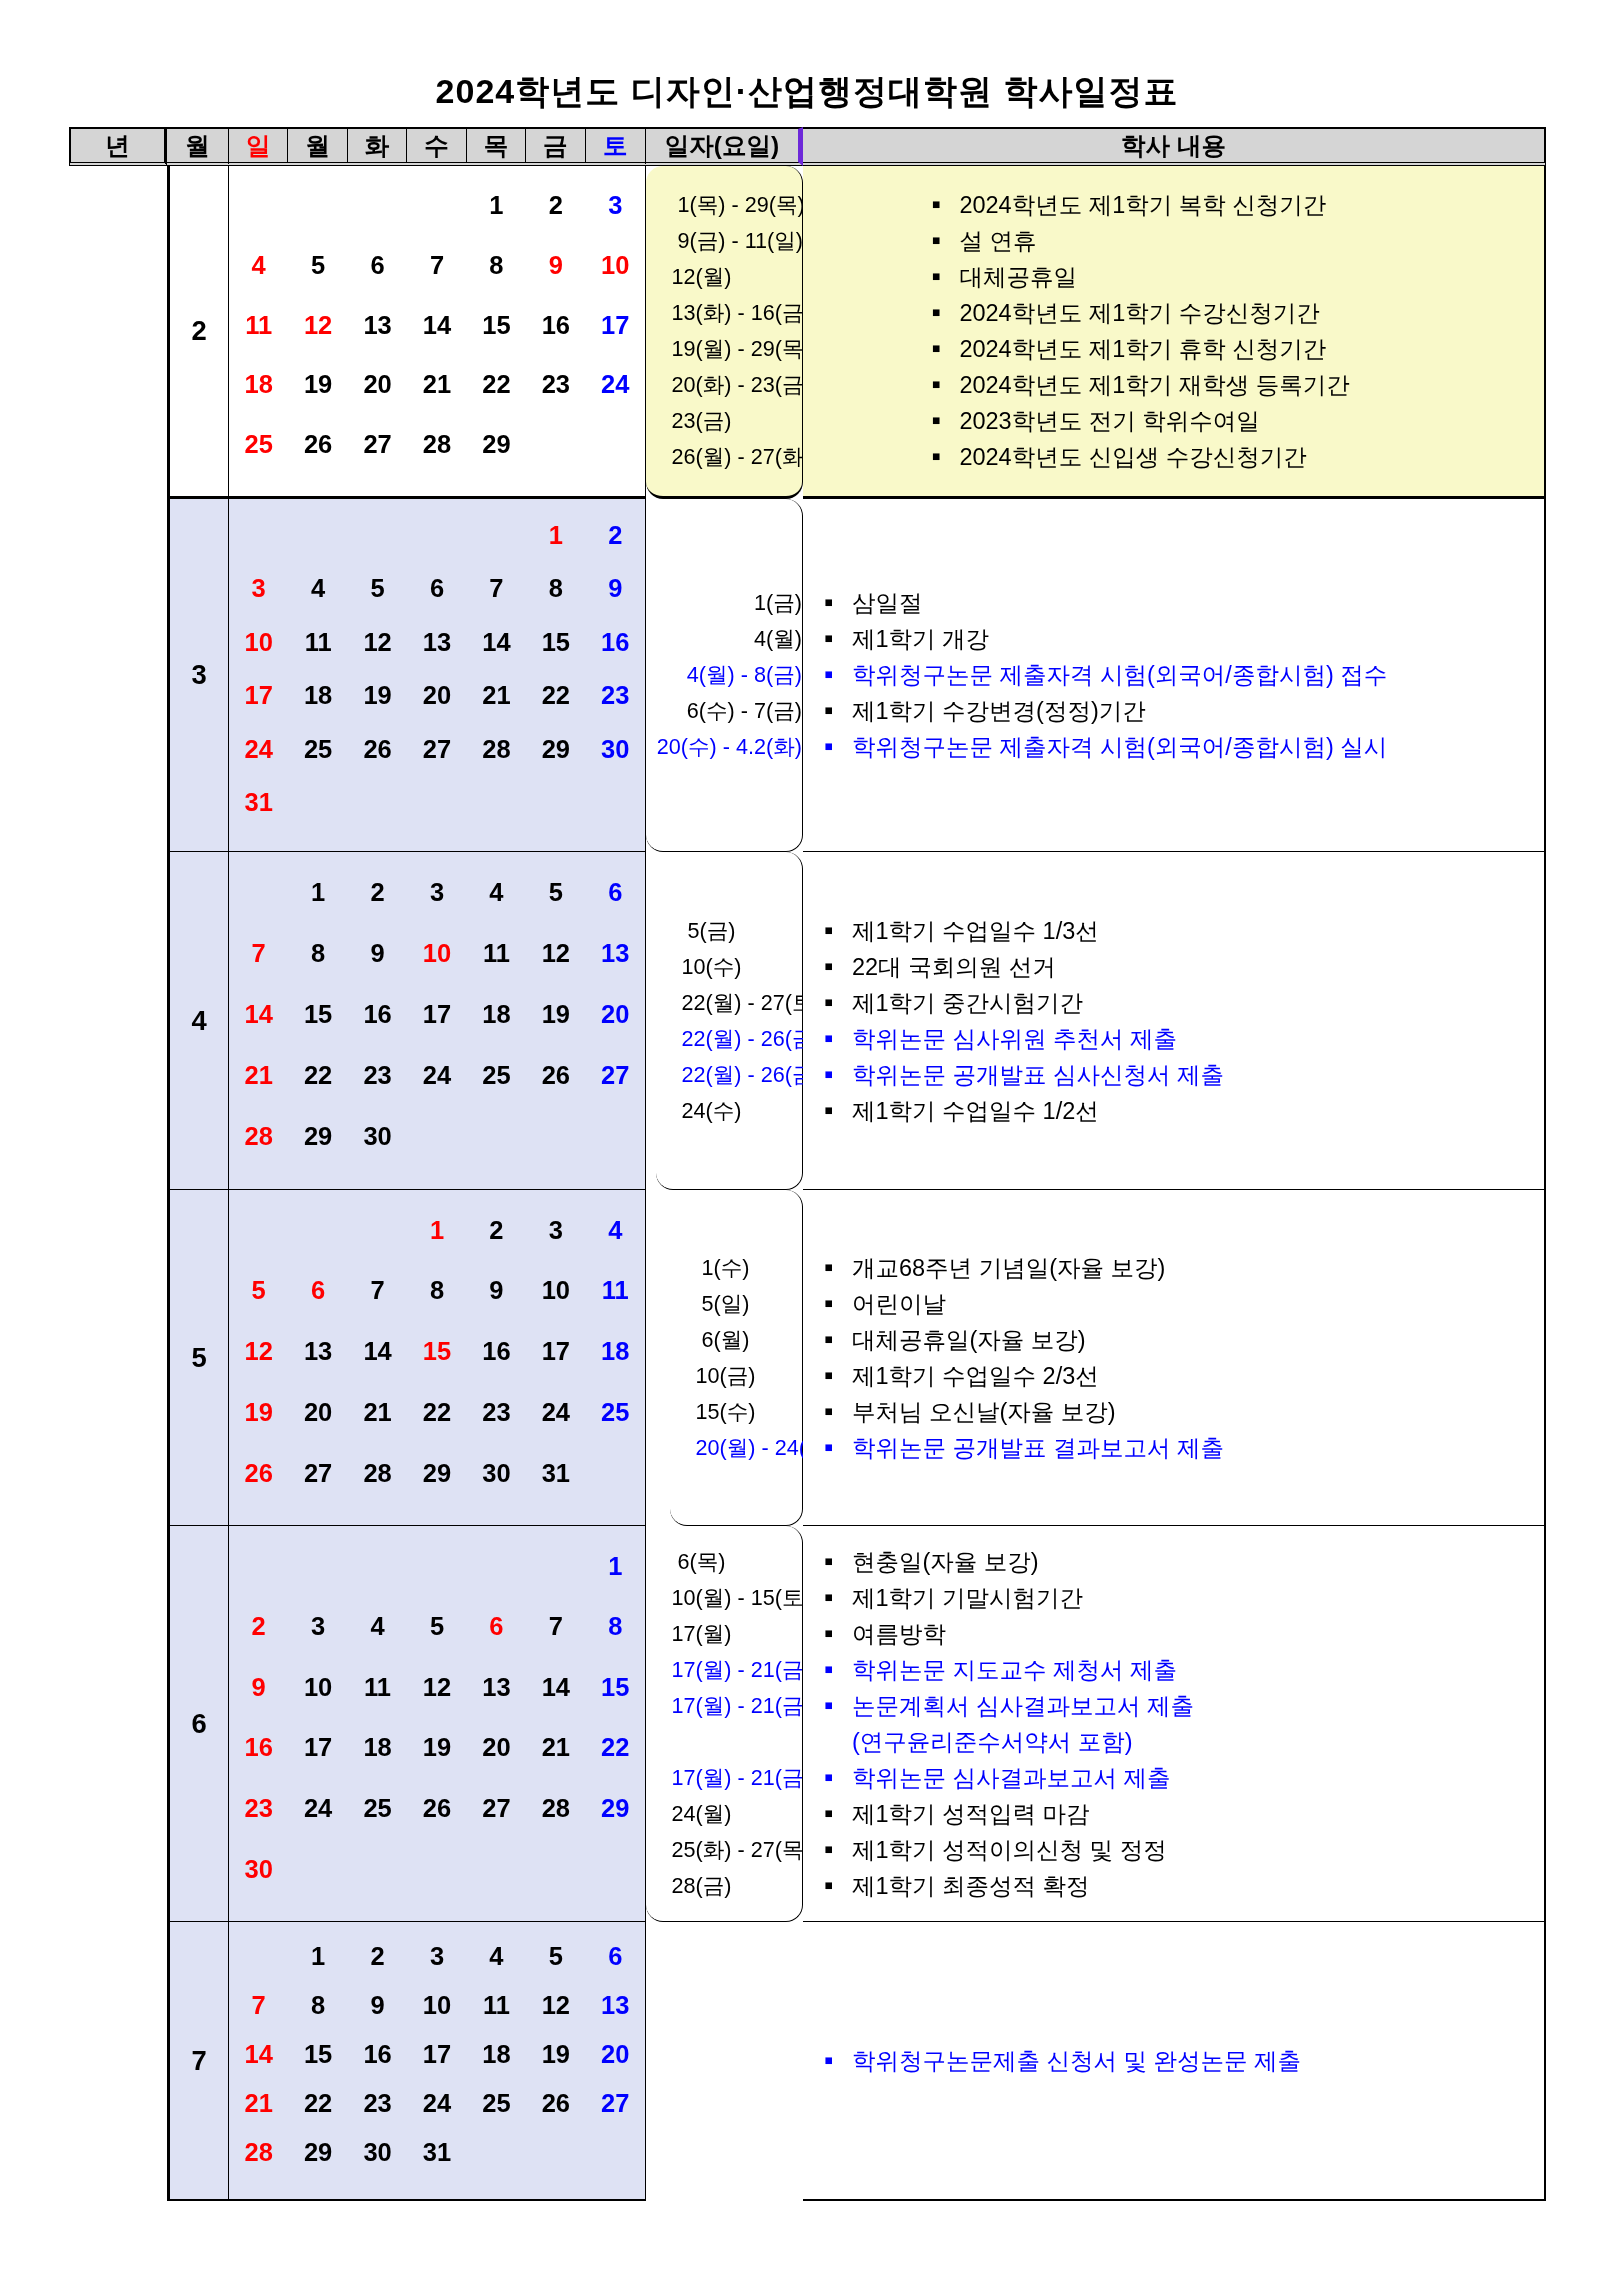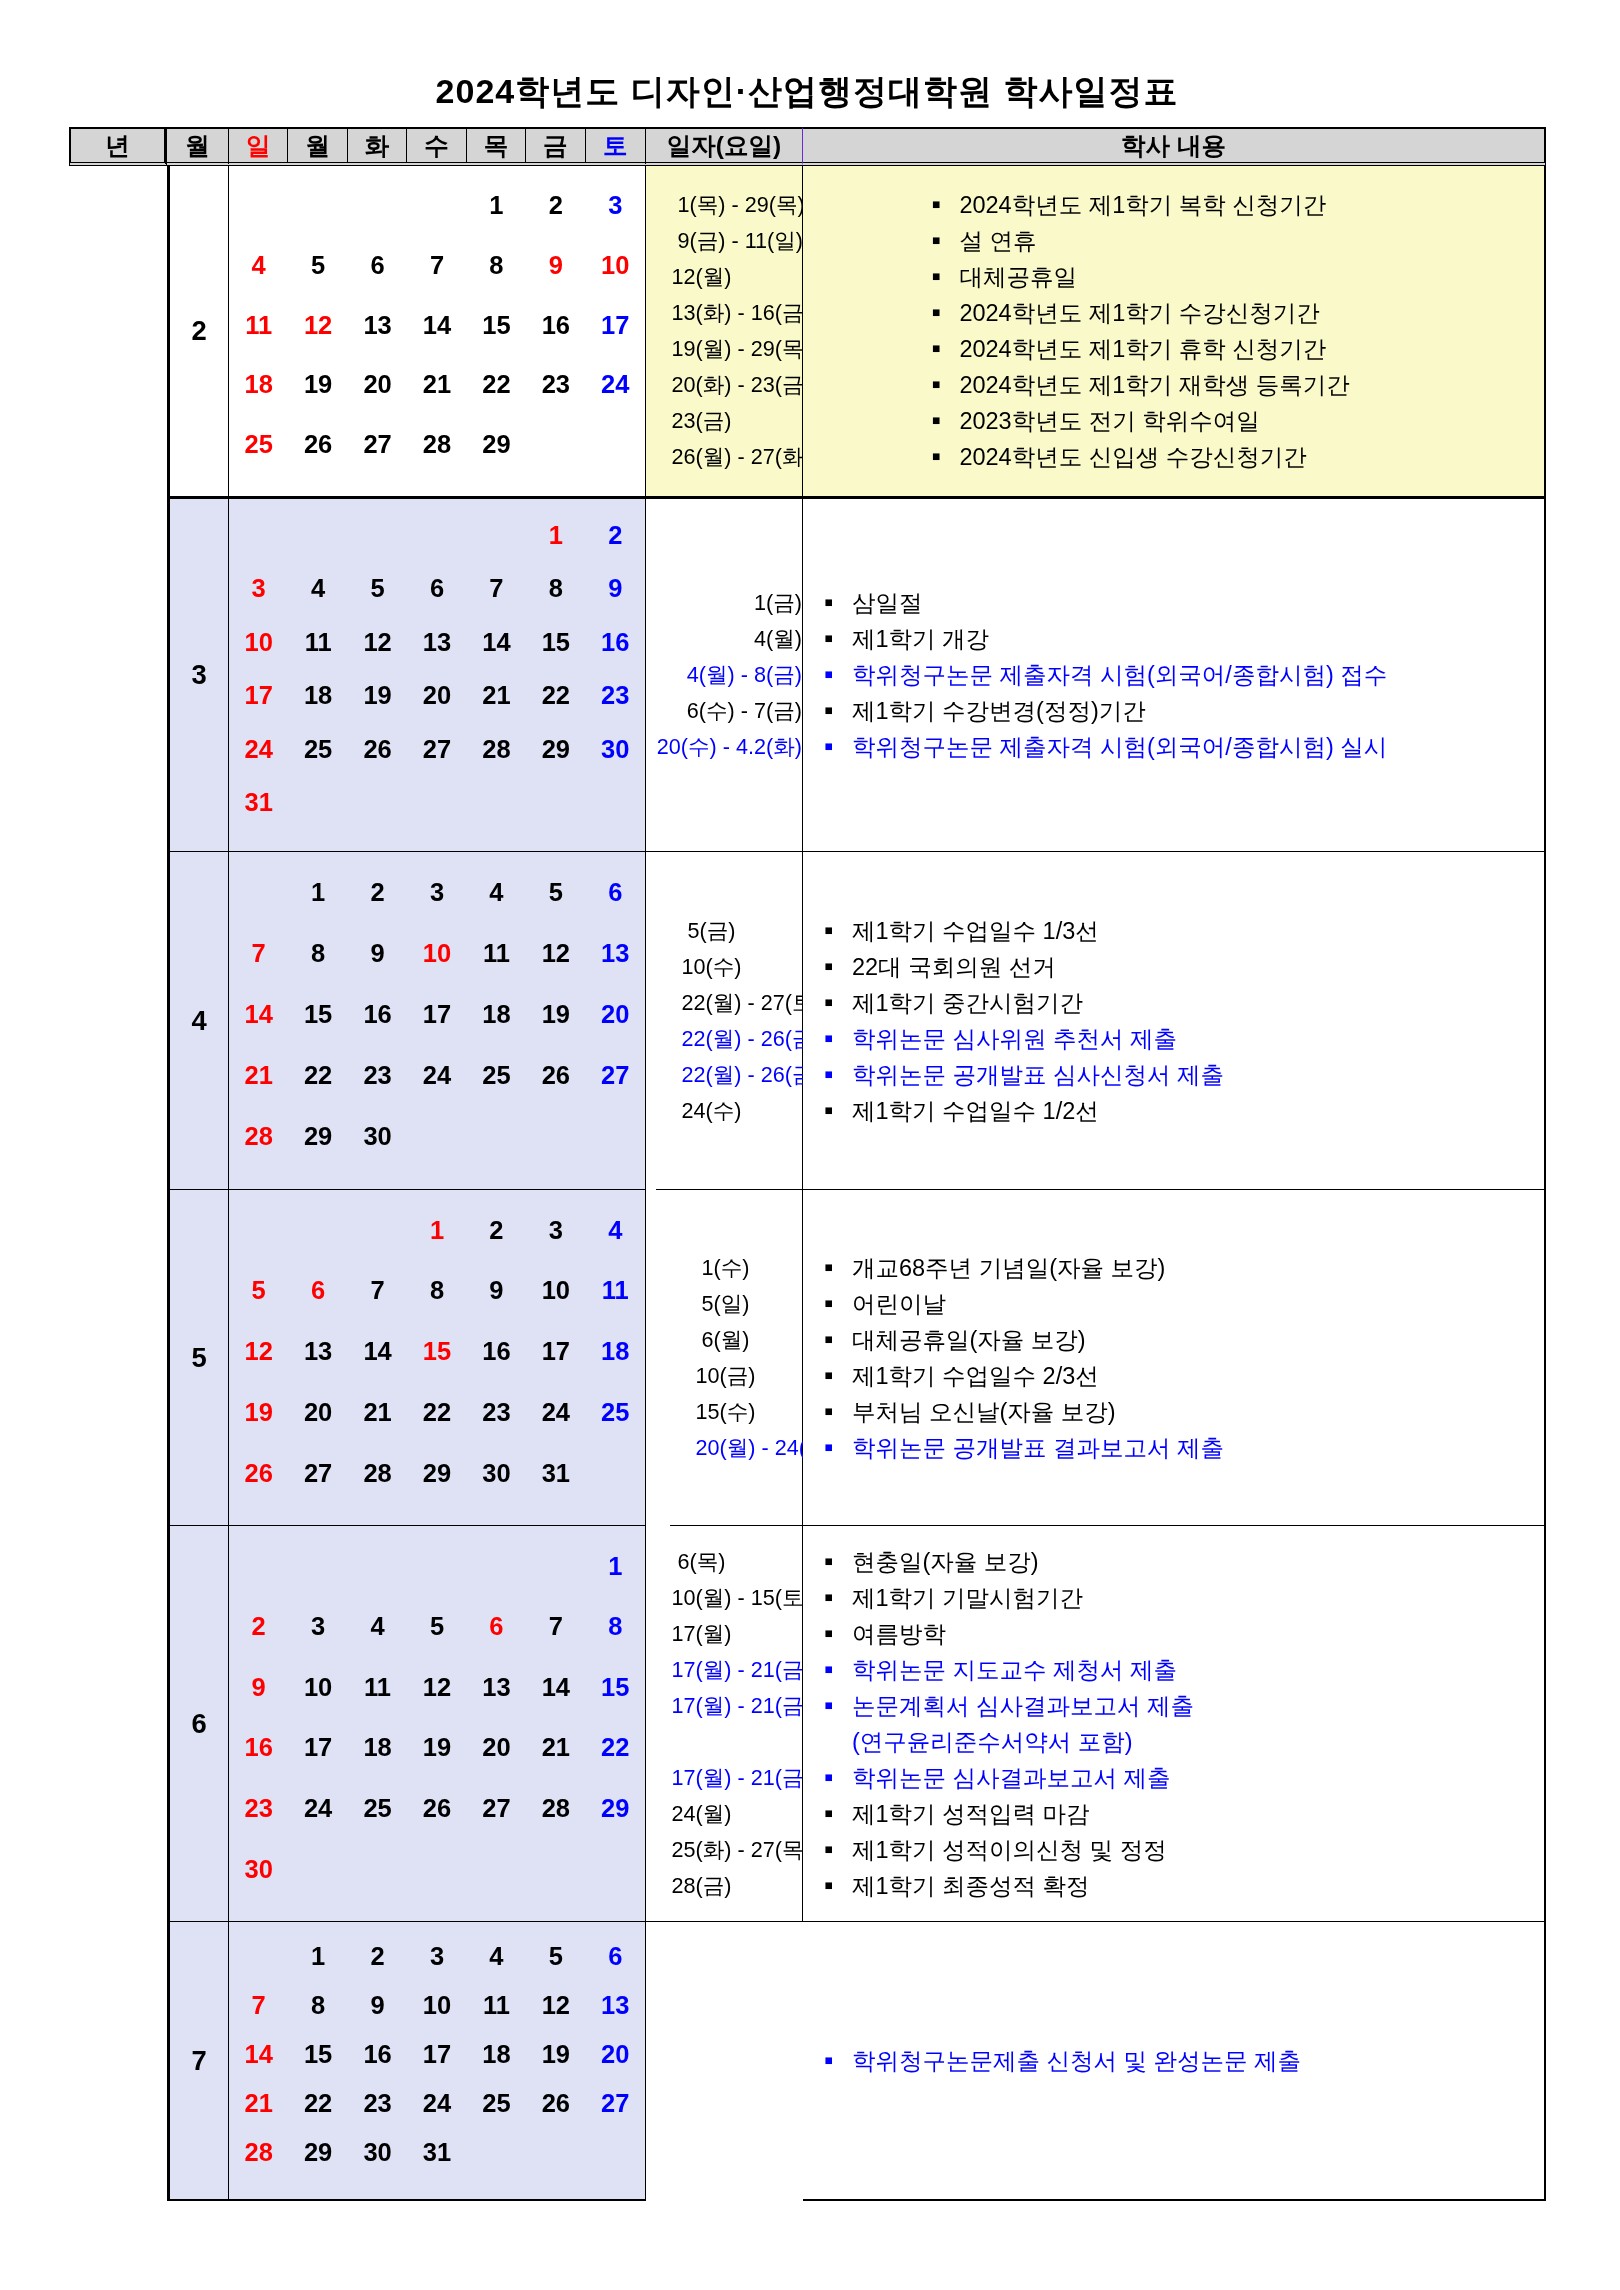--- a/index.html
+++ b/index.html
@@ -15,21 +15,21 @@
   
   .hcell{background:#d5d5d5;border-top:2.9px solid #000;border-bottom:4.9px double #000;
          display:flex;align-items:center;justify-content:center;
          font-size:24.5px;font-weight:bold;}
   .h-year{grid-row:1;grid-column:1;border-left:2px solid #000;border-right:3.9px solid #000;}
   .h-month{grid-row:1;grid-column:2;border-right:1px solid #000;}
   .h-days{grid-row:1;grid-column:3;border-right:1px solid #000;display:grid;
           grid-template-columns:repeat(7,1fr);}
   .h-day{display:flex;align-items:center;justify-content:center;border-right:1px solid #000;}
   .h-day:last-child{border-right:none;}
-  .h-date{grid-row:1;grid-column:4;border-right:1px solid #6d28d9;}
+  .h-date{grid-row:1;grid-column:4;border-right:5px solid #6d28d9;}
   .h-content{grid-row:1;grid-column:5;border-right:2px solid #000;}
   
   .ycell{grid-row:2/8;grid-column:1;display:flex;align-items:center;justify-content:center;
          font-size:28px;font-weight:bold;}
   .bb-thin{border-bottom:1px solid #000;}
   .bb-thick{border-bottom:3.9px solid #000;}
   .bb-end{border-bottom:2.9px solid #000;}
   .lav{background:#dee2f4;}
   .white{background:#ffffff;}
   .yellow{background:#f9f9c9;}
@@ -37,21 +37,21 @@
           display:flex;align-items:center;justify-content:center;
           font-size:27.4px;font-weight:bold;}
   .mgrid{border-right:1px solid #000;padding:9.8px 0 21.6px 0;}
   .wgrid{display:grid;grid-template-columns:repeat(7,1fr);grid-auto-rows:1fr;height:100%;}
   .day{display:flex;align-items:center;justify-content:center;
        font-size:25.5px;font-weight:bold;}
   .c-r{color:#ff0000;}
   .c-b{color:#0000ff;}
   .mdates{border-right:1px solid #000;display:flex;flex-direction:column;
           justify-content:center;align-items:flex-start;padding-left:25.5px;
-          font-size:21.6px;line-height:36px;white-space:pre;}
+          font-size:21.6px;line-height:36px;white-space:pre;border-radius:17px;}
   .mevents{border-right:2px solid #000;display:flex;flex-direction:column;
            justify-content:center;align-items:flex-start;padding-left:21.6px;
            font-size:23.5px;line-height:36px;white-space:pre;}
   .mevents.indent-feb{padding-left:129px;}
   .eline{display:flex;align-items:center;}
   .bullet{display:inline-block;width:27.4px;font-size:13.7px;}
   .dline{min-height:36px;}
 </style>
 </head>
 <body>

